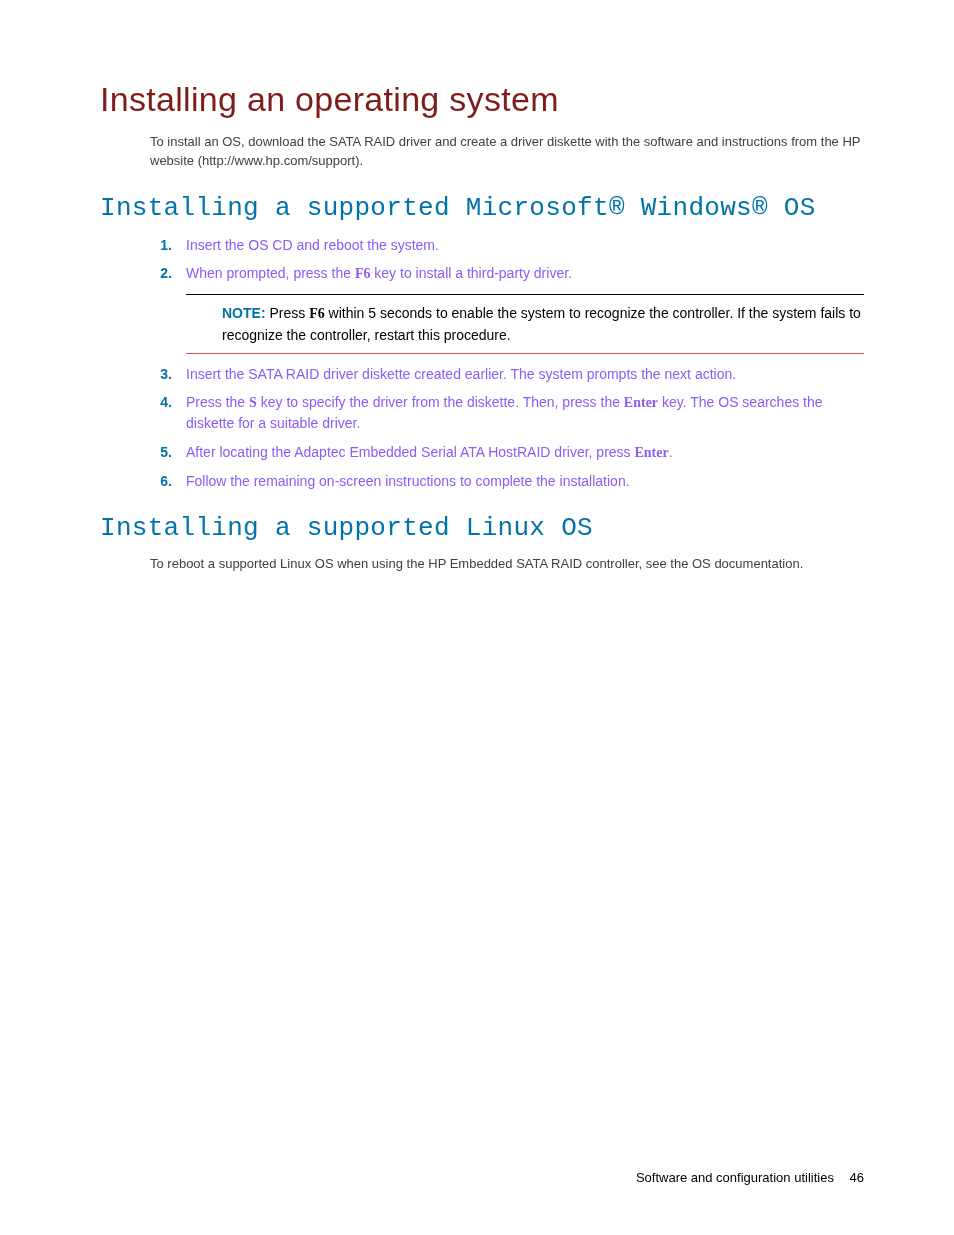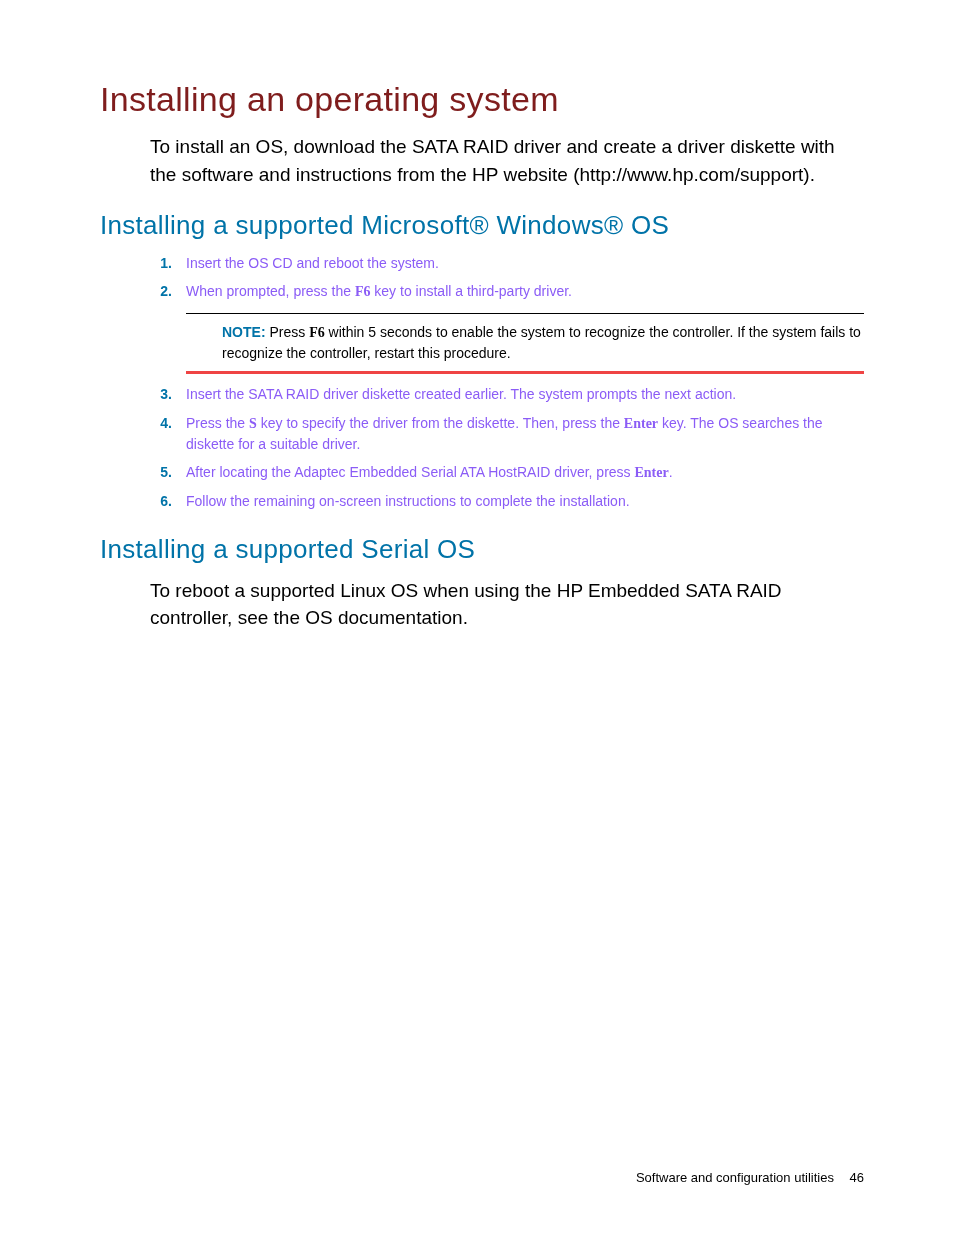--- a/index.html
+++ b/index.html
@@ -22,26 +22,26 @@
       margin-bottom: 14px;
       font-family: "Segoe UI Light", "Helvetica Neue", Arial, sans-serif;
       letter-spacing: 0.3px;
     }
     .h2 {
       font-size: 26px;
       font-weight: 300;
       color: #0073a8;
       margin-top: 22px;
       margin-bottom: 12px;
-      font-family: Liberation Sans, sans-serif;
+      font-family: Liberation Mono, monospace;
       letter-spacing: 0.3px;
     }
     .intro-para {
-      font-size: 19px;
-      color: #000000;
+      font-size: 13px;
+      color: #404040;
       line-height: 1.45;
       margin-left: 50px;
       margin-bottom: 8px;
     }
     .ordered-list {
       margin-left: 50px;
       list-style: none;
     }
     .list-row {
       display: flex;
@@ -61,21 +61,21 @@
       color: #8b5cf6;
       flex: 1;
     }
     .bold {
       font-weight: bold;
       font-family: Liberation Serif, serif;
     }
     .note-box {
       margin: 10px 0 10px 86px;
       border-top: 1px solid #000;
-      border-bottom: 3px solid #ef4444;
+      border-bottom: 1px solid #ef4444;
       padding: 8px 0 8px 36px;
       font-size: 14px;
       line-height: 1.45;
     }
     .note-label {
       color: #0073a8;
       font-weight: bold;
     }
     .footer {
       position: absolute;
@@ -138,20 +138,20 @@
     </span>
   </div>
 
   <div class="list-row">
     <span class="list-marker">6.</span>
     <span class="list-text">Follow the remaining on-screen instructions to complete the installation.</span>
   </div>
 
 </div>
 
-<h2 class="h2">Installing a supported Serial OS</h2>
+<h2 class="h2">Installing a supported Linux OS</h2>
 
 <p class="intro-para">To reboot a supported Linux OS when using the HP Embedded SATA RAID controller, see the OS documentation.</p>
 
 <div class="footer">
   <span>Software and configuration utilities</span>
   <span class="page-num">46</span>
 </div>
 
 </body></html>

